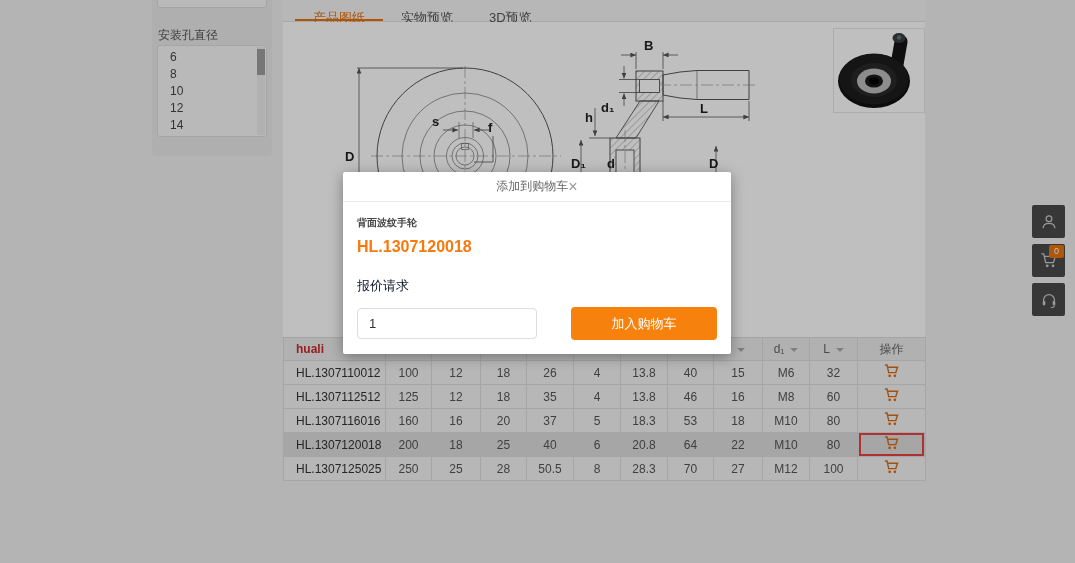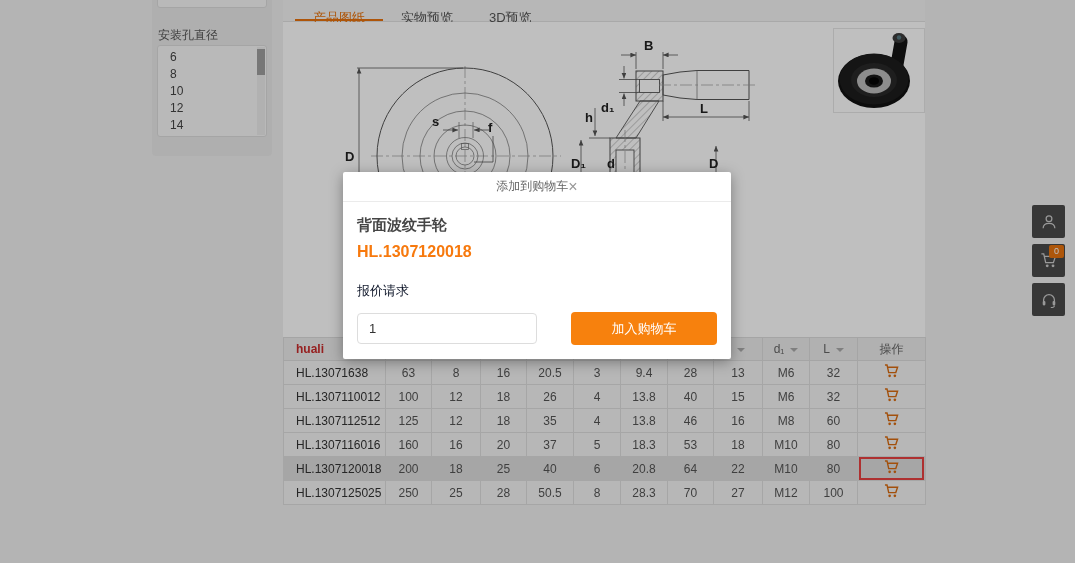--- a/index.html
+++ b/index.html
@@ -60,21 +60,21 @@
     background:#e8730e; border-radius:2px; color:#fff; font-size:9px; line-height:13px; text-align:center; }
 
   
   .overlay { position:absolute; inset:0; background:rgba(0,0,0,0.25); z-index:40; }
   .modal { position:absolute; left:343px; top:172px; width:388px; background:#fff; z-index:50;
     border-radius:2px; box-shadow:0 3px 14px rgba(0,0,0,0.35); }
   .modal-header { height:30px; line-height:29px; padding:0 28px; font-size:12px; color:#666;
     border-bottom:1px solid #ebebeb; display:flex; justify-content:center; align-items:center; }
   .modal-close { color:#999; font-size:16px; line-height:16px; cursor:pointer; }
   .modal-body { padding:10px 14px 14px 14px; }
-  .m-title { font-size:15px; color:#454545; font-weight:600; margin-top:4px; }
+  .m-title { font-size:10px; color:#454545; font-weight:600; margin-top:4px; }
   .m-code  { font-size:16px; color:#f7790d; font-weight:bold; margin-top:8px; }
   .m-quote { font-size:13px; color:#0f172a; margin-top:21px; cursor:pointer; }
   .m-controls { display:flex; align-items:center; margin-top:12px; }
   .m-qty { width:180px; height:31px; border:1px solid #ddd; border-radius:4px;
     padding:0 11px; font-size:13px; color:#333; font-family:"Liberation Sans",sans-serif; }
   .m-add { margin-left:auto; width:146px; height:33px; background:#f7810d; border:none;
     border-radius:4px; color:#fff; font-size:13px; cursor:pointer; font-family:"Liberation Sans",sans-serif; }
 </style>
 </head>
 <body>
@@ -235,38 +235,20 @@
         <th><span></span><span class="chev"></span></th>
         <th><span></span><span class="chev"></span></th>
         <th><span></span><span class="chev"></span></th>
         <th><span>d₁</span><span class="chev"></span></th>
         <th><span>L</span><span class="chev"></span></th>
         <th><span>操作</span></th>
       </tr>
     </thead>
   <tbody>
       <tr>
-        <td class="part">HL.13071638</td>
-        <td>63</td>
-        <td>8</td>
-        <td>16</td>
-        <td>20.5</td>
-        <td>3</td>
-        <td>9.4</td>
-        <td>28</td>
-        <td>13</td>
-        <td>M6</td>
-        <td>32</td>
-        <td class="action"><svg width="15" height="14" viewBox="0 0 16 15">
-            <path d="M1 1h2.2l1.8 8.2h7.6l1.9-5.7H4.3" fill="none" stroke="#d96b10" stroke-width="1.5"></path>
-            <circle cx="6" cy="12.7" r="1.4" fill="#d96b10"></circle>
-            <circle cx="11.6" cy="12.7" r="1.4" fill="#d96b10"></circle>
-          </svg></td>
-      </tr>
-      <tr>
         <td class="part">HL.1307110012</td>
         <td>100</td>
         <td>12</td>
         <td>18</td>
         <td>26</td>
         <td>4</td>
         <td>13.8</td>
         <td>40</td>
         <td>15</td>
         <td>M6</td>

